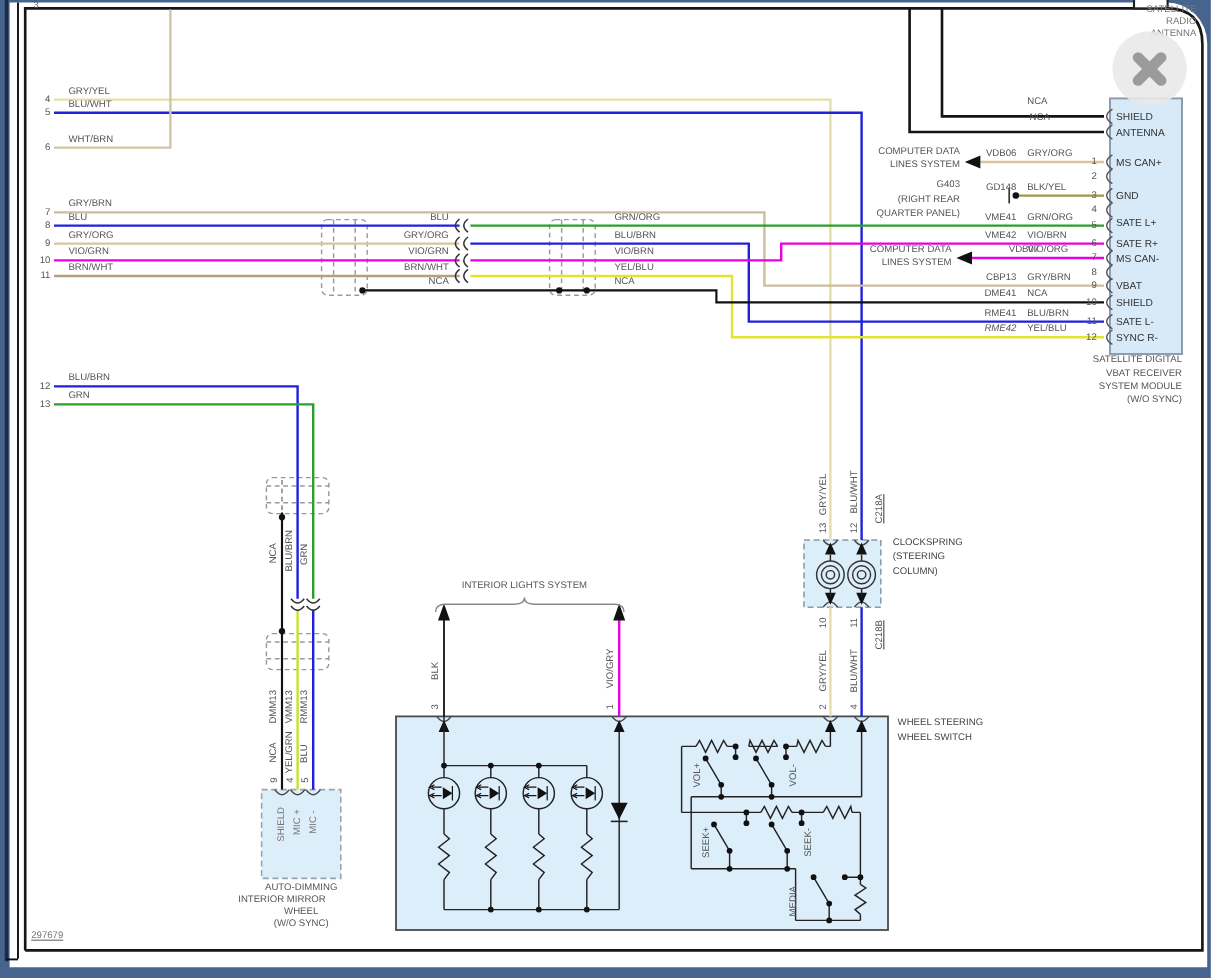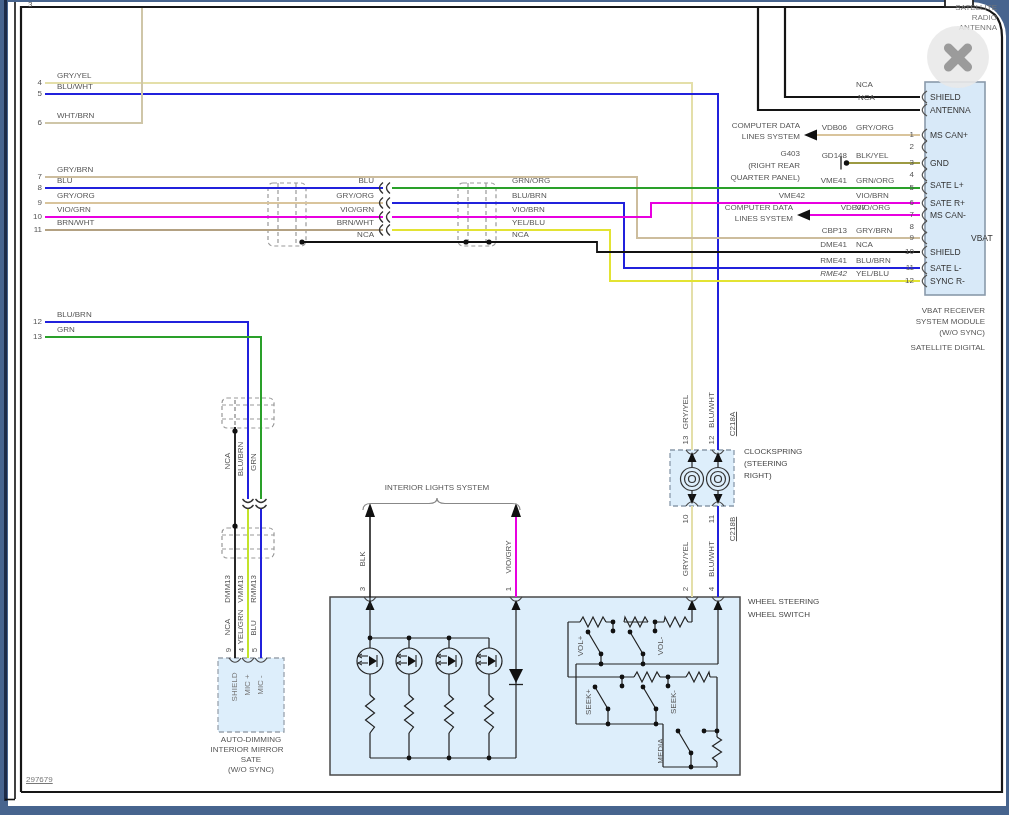--- a/index.html
+++ b/index.html
@@ -310,21 +310,21 @@
   <div class="lbl ra" style="left:690px;top:149px;width:110px;">G403</div>
   <div class="lbl ra" style="left:690px;top:161px;width:110px;">(RIGHT REAR</div>
   <div class="lbl ra" style="left:690px;top:173px;width:110px;">QUARTER PANEL)</div>
 
   <div class="lbl ra" style="left:683px;top:203px;width:110px;">COMPUTER DATA</div>
   <div class="lbl ra" style="left:683px;top:214px;width:110px;">LINES SYSTEM</div>
 
   <div class="lbl ra" style="left:787px;top:123px;width:60px;">VDB06</div>
   <div class="lbl ra" style="left:787px;top:151px;width:60px;">GD148</div>
   <div class="lbl ra" style="left:787px;top:176px;width:60px;">VME41</div>
-  <div class="lbl ra" style="left:745px;top:191px;width:60px;">VME42</div>
+  <div class="lbl ra" style="left:787px;top:191px;width:60px;">VME42</div>
   <div class="lbl ra" style="left:806px;top:203px;width:60px;">VDB07</div>
   <div class="lbl ra" style="left:787px;top:226px;width:60px;">CBP13</div>
   <div class="lbl ra" style="left:787px;top:240px;width:60px;">DME41</div>
   <div class="lbl ra" style="left:787px;top:256px;width:60px;text-align:right;">RME41</div>
   <div class="lbl ra" style="left:787px;top:269px;width:60px;font-style:italic;">RME42</div>
 
   <div class="lbl" style="left:856px;top:123px;">GRY/ORG</div>
   <div class="lbl" style="left:856px;top:151px;">BLK/YEL</div>
   <div class="lbl" style="left:856px;top:176px;">GRN/ORG</div>
   <div class="lbl" style="left:856px;top:191px;">VIO/BRN</div>
@@ -347,45 +347,45 @@
   <div class="lbl ra" style="left:898px;top:263px;width:16px;">11</div>
   <div class="lbl ra" style="left:898px;top:276px;width:16px;">12</div>
 
   <div class="lbl dk" style="left:930px;top:92px;">SHIELD</div>
   <div class="lbl dk" style="left:930px;top:105px;">ANTENNA</div>
   <div class="lbl dk" style="left:930px;top:130px;">MS CAN+</div>
   <div class="lbl dk" style="left:930px;top:158px;">GND</div>
   <div class="lbl dk" style="left:930px;top:180px;">SATE L+</div>
   <div class="lbl dk" style="left:930px;top:198px;">SATE R+</div>
   <div class="lbl dk" style="left:930px;top:210px;">MS CAN-</div>
-  <div class="lbl dk" style="left:971px;top:233px;">VBAT</div>
+  <div class="lbl dk" style="left:930px;top:233px;">VBAT</div>
   <div class="lbl dk" style="left:930px;top:247px;">SHIELD</div>
   <div class="lbl dk" style="left:930px;top:263px;">SATE L-</div>
   <div class="lbl dk" style="left:930px;top:276px;">SYNC R-</div>
 
-  <div class="lbl ra" style="left:865px;top:295px;width:120px;margin-top:48px;">SATELLITE DIGITAL</div>
+  <div class="lbl ra" style="left:865px;top:295px;width:120px;">SATELLITE DIGITAL</div>
   <div class="lbl ra" style="left:865px;top:306px;width:120px;">VBAT RECEIVER</div>
   <div class="lbl ra" style="left:865px;top:317px;width:120px;">SYSTEM MODULE</div>
   <div class="lbl ra" style="left:865px;top:328px;width:120px;">(W/O SYNC)</div>
 
   <div class="lbl rot" style="left:686px;top:412px;">GRY/YEL</div>
   <div class="lbl rot" style="left:686px;top:440px;">13</div>
   <div class="lbl rot" style="left:712px;top:410px;">BLU/WHT</div>
   <div class="lbl rot" style="left:712px;top:440px;">12</div>
   <div class="lbl rot und" style="left:733px;top:424px;">C218A</div>
   <div class="lbl rot" style="left:686px;top:519px;">10</div>
   <div class="lbl rot" style="left:712px;top:519px;">11</div>
   <div class="lbl rot und" style="left:733px;top:529px;">C218B</div>
   <div class="lbl rot" style="left:686px;top:559px;">GRY/YEL</div>
   <div class="lbl rot" style="left:712px;top:559px;">BLU/WHT</div>
   <div class="lbl rot" style="left:686px;top:589px;">2</div>
   <div class="lbl rot" style="left:712px;top:589px;">4</div>
   <div class="lbl md" style="left:744px;top:447px;">CLOCKSPRING</div>
   <div class="lbl md" style="left:744px;top:459px;">(STEERING</div>
-  <div class="lbl md" style="left:744px;top:471px;">RIGHT)</div>
+  <div class="lbl md" style="left:744px;top:471px;">COLUMN)</div>
 
   <div class="lbl ctr" style="left:357px;top:483px;width:160px;">INTERIOR LIGHTS SYSTEM</div>
   <div class="lbl rot" style="left:363px;top:559px;">BLK</div>
   <div class="lbl rot" style="left:363px;top:589px;">3</div>
   <div class="lbl rot" style="left:509px;top:557px;">VIO/GRY</div>
   <div class="lbl rot" style="left:509px;top:589px;">1</div>
 
   <div class="lbl md" style="left:748px;top:597px;">WHEEL STEERING</div>
   <div class="lbl md" style="left:748px;top:610px;">WHEEL SWITCH</div>
   <div class="lbl rot" style="left:581px;top:646px;">VOL+</div>
@@ -403,20 +403,20 @@
   <div class="lbl rot" style="left:228px;top:627px;">NCA</div>
   <div class="lbl rot" style="left:241px;top:627px;">YEL/GRN</div>
   <div class="lbl rot" style="left:254px;top:628px;">BLU</div>
   <div class="lbl rot" style="left:229px;top:650px;">9</div>
   <div class="lbl rot" style="left:242px;top:650px;">4</div>
   <div class="lbl rot" style="left:255px;top:650px;">5</div>
   <div class="lbl rot gy" style="left:235px;top:687px;">SHIELD</div>
   <div class="lbl rot gy" style="left:248px;top:685px;">MIC +</div>
   <div class="lbl rot gy" style="left:261px;top:685px;">MIC -</div>
   <div class="lbl ctr" style="left:196px;top:735px;width:110px;">AUTO-DIMMING</div>
-  <div class="lbl ctr" style="left:192px;top:745px;width:110px;text-align:center;">INTERIOR MIRROR</div>
-  <div class="lbl ctr" style="left:196px;top:755px;width:110px;">SATE</div>
+  <div class="lbl ctr" style="left:180px;top:745px;width:110px;text-align:center;">INTERIOR MIRROR</div>
+  <div class="lbl ctr" style="left:196px;top:755px;width:110px;">WHEEL</div>
   <div class="lbl ctr" style="left:196px;top:765px;width:110px;">(W/O SYNC)</div>
 
   <div class="lbl gy" style="left:26px;top:775px;text-decoration:underline;">297679</div>
 
   <div id="xoverlay"></div>
 </div>
 
 </body></html>

